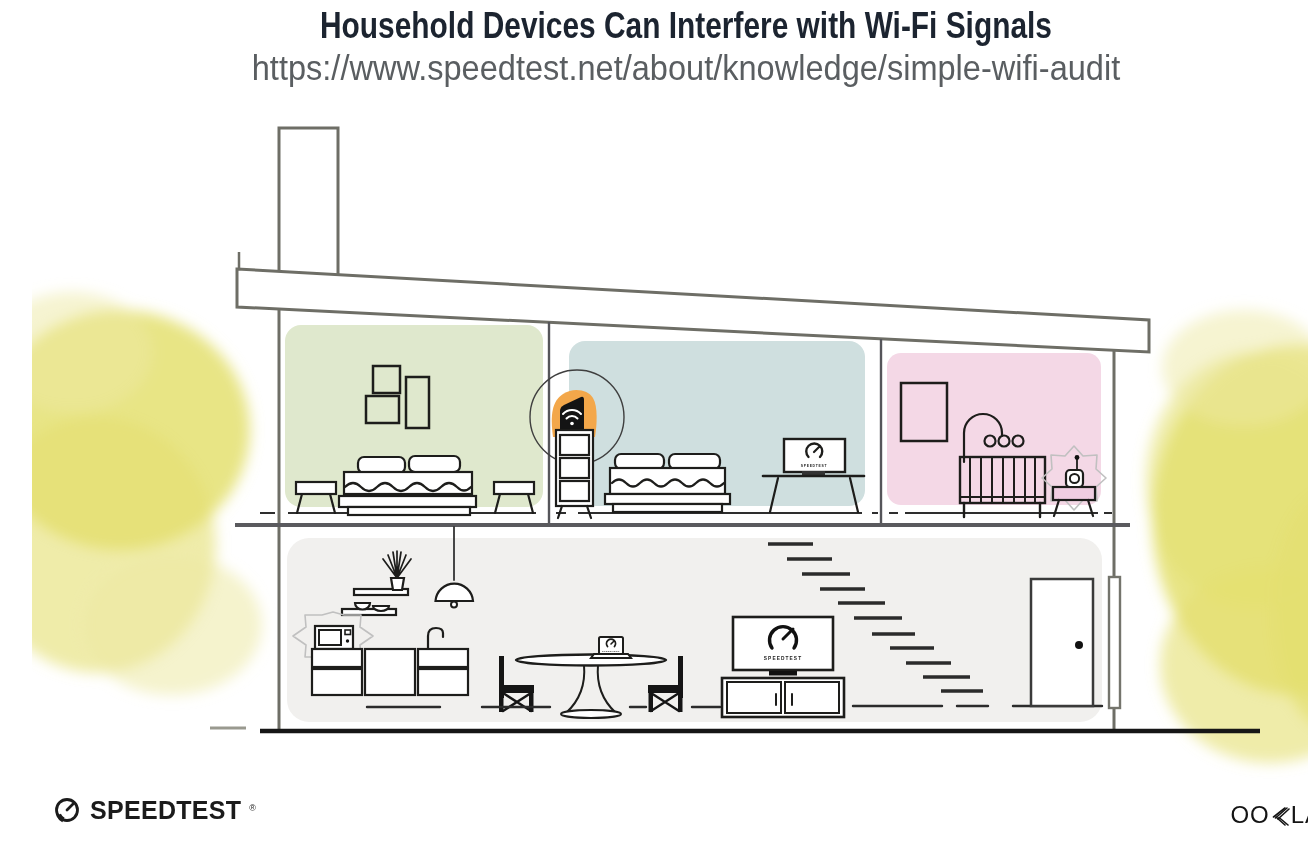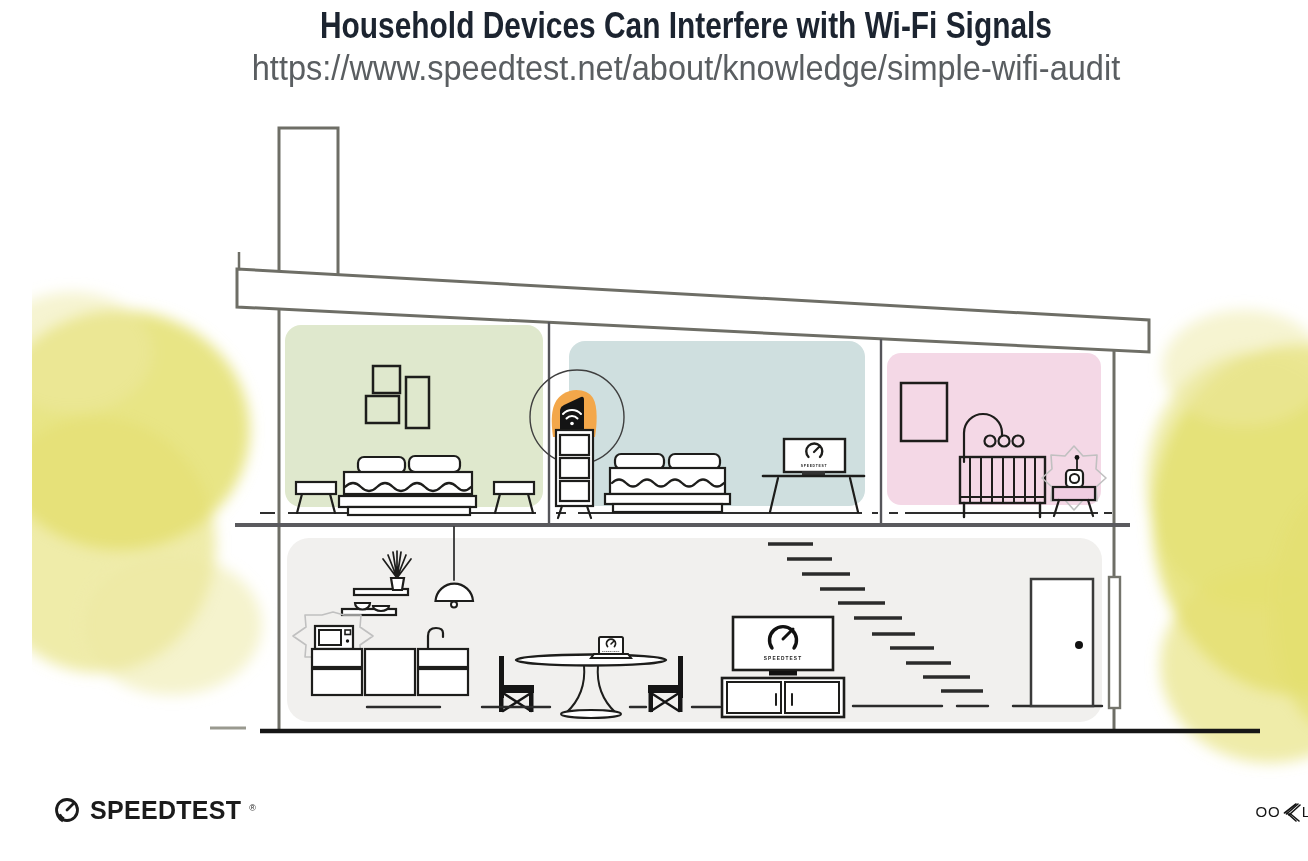--- a/index.html
+++ b/index.html
@@ -8,21 +8,21 @@
   header{position:absolute;top:6px;left:0;right:0;text-align:center;}
   h1{margin:0;font-size:36px;font-weight:700;color:#1c2430;line-height:1.12;
      transform:scaleX(.83);letter-spacing:0;}
   .url{font-size:35px;font-weight:400;color:#5a5e61;line-height:1.15;margin-top:2px;
        transform:scaleX(.93);}
   .scene{position:absolute;left:0;top:0;}
   .brand-st{position:absolute;left:20px;top:795px;display:flex;align-items:center;gap:8px;color:#1b1b1b;}
   .brand-st .word{font-size:25px;font-weight:700;letter-spacing:.3px;}
   .brand-st sup{font-size:9px;font-weight:400;vertical-align:top;position:relative;top:-2px;}
   .brand-ookla{position:absolute;right:12px;top:801px;display:flex;align-items:center;color:#141414;}
-  .brand-ookla .part{font-size:15px;font-weight:500;letter-spacing:1px;}
+  .brand-ookla .part{font-size:24px;font-weight:500;letter-spacing:1px;}
   .brand-ookla svg{margin:2px 1px 0 2px;}
   .brand-ookla sup{font-size:8px;position:relative;top:-6px;}
 </style>
 </head>
 <body>
 
 <div class="canvas">
 
   <header>
     <h1>Household Devices Can Interfere with Wi-Fi Signals</h1>

